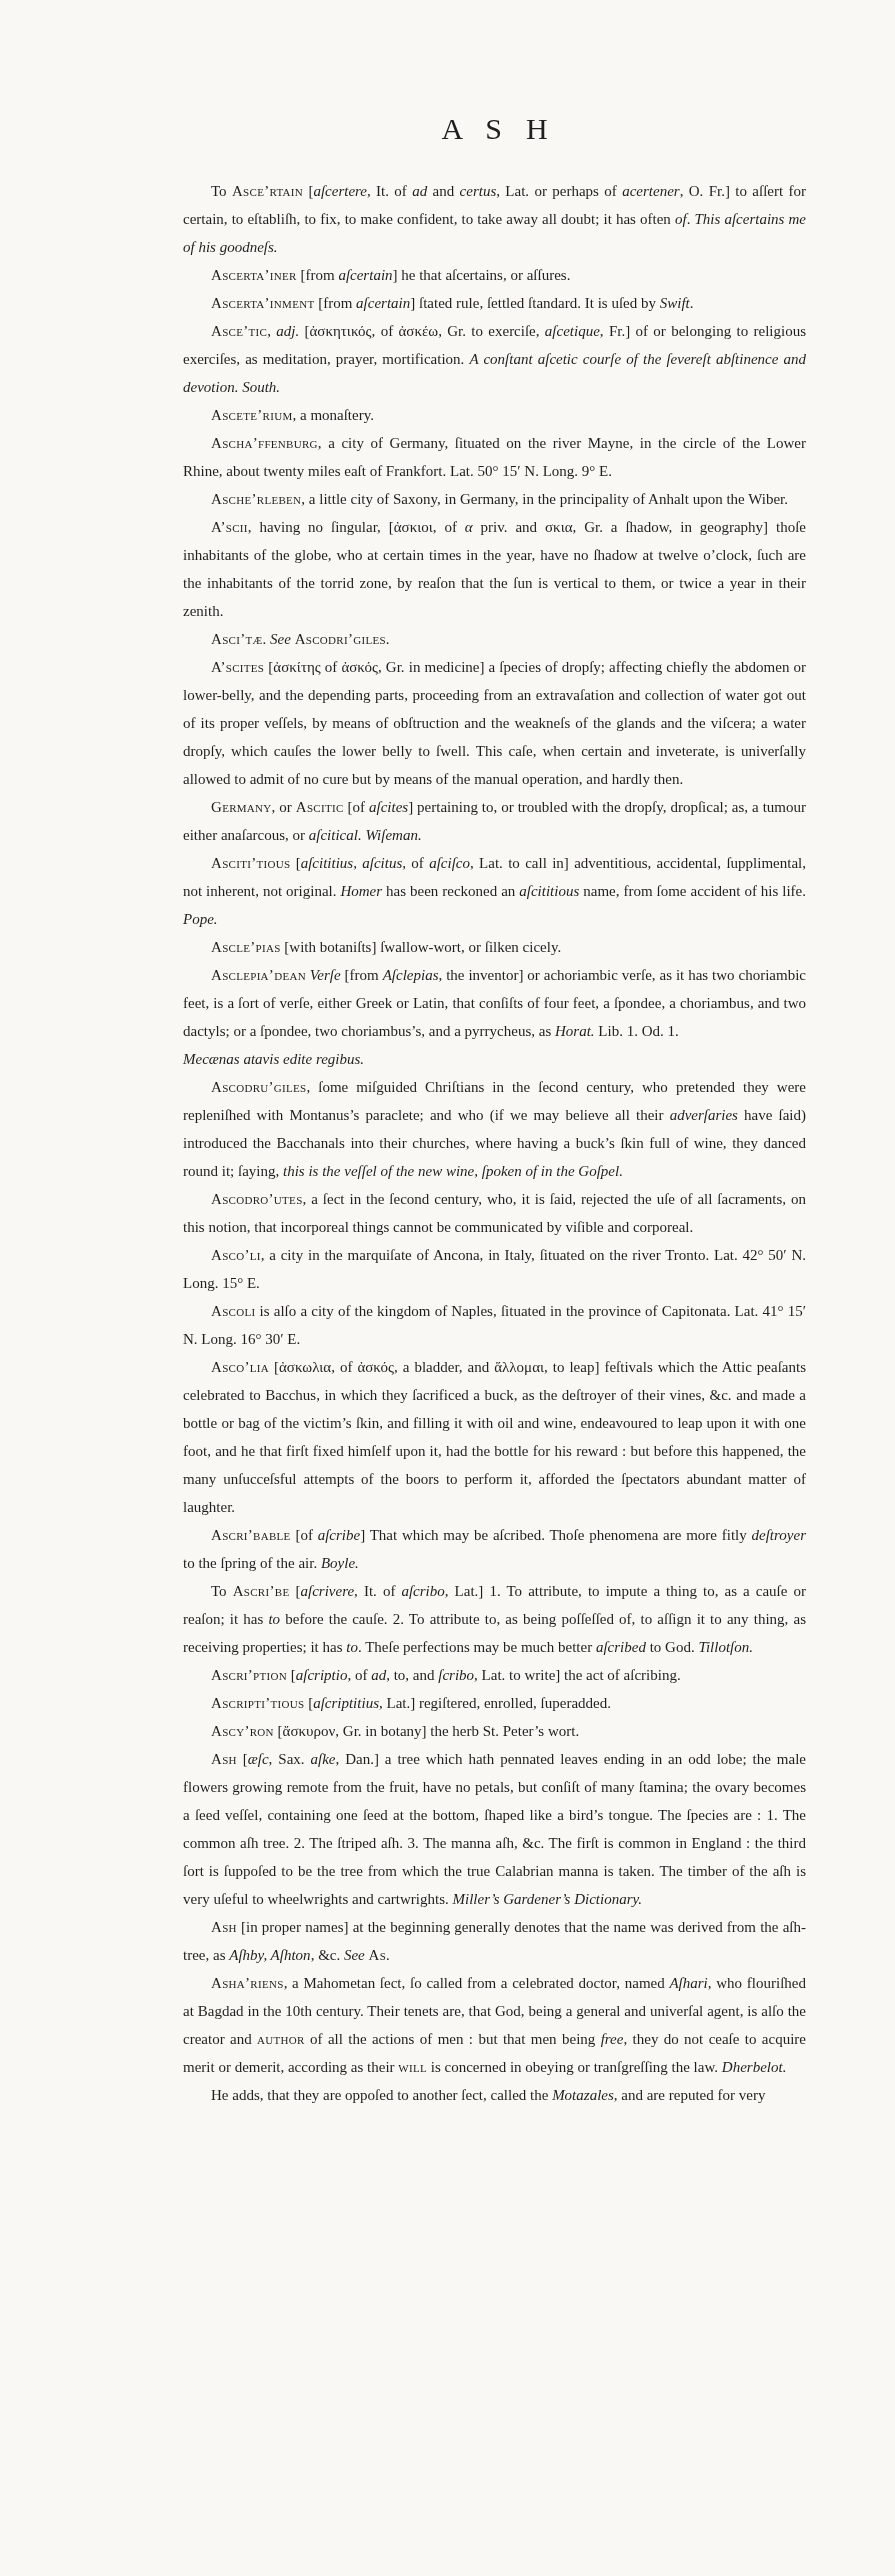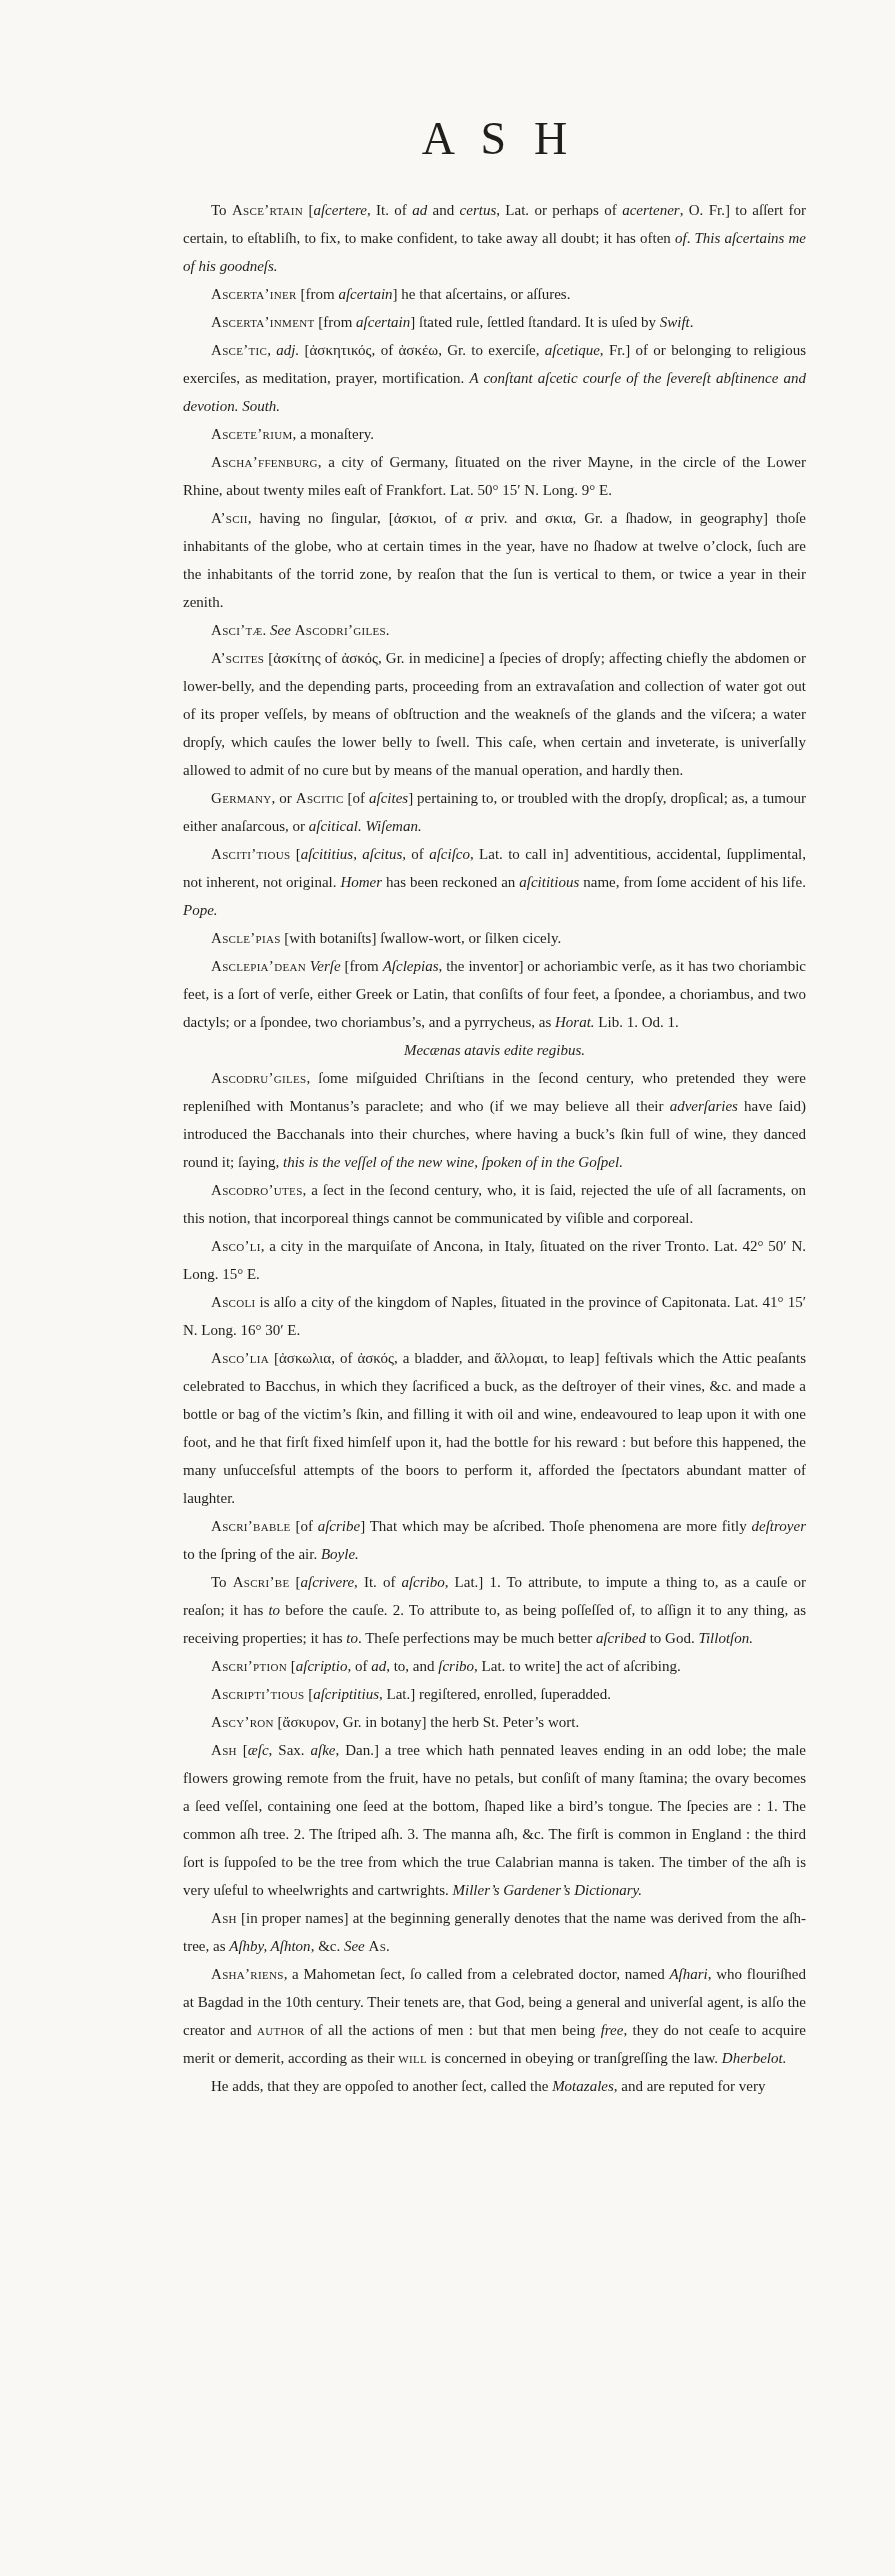--- a/index.html
+++ b/index.html
@@ -21,37 +21,36 @@
     overflow: hidden;
   }
   .column {
     position: absolute;
     left: 183px;
     top: 112px;
     width: 623px;
   }
   h1.page-header {
     margin: 0 0 31px 0;
-    font-size: 46px;
+    font-size: 30px;
     font-weight: normal;
     text-align: center;
     letter-spacing: 8.2px;
     text-indent: 8.2px;
     color: var(--ink);
   }
   .entry {
     margin: 0;
     font-size: 15px;
     line-height: 28px;
     text-align: justify;
     text-indent: 28px;
     color: var(--ink);
   }
   .entry.center {
-    text-align: center;
     text-indent: 0;
   }
   .run { font-style: normal; }
   .italic { font-style: italic; }
   .smallcaps {
     font-variant: small-caps;
     letter-spacing: 0.02em;
   }
 </style>
 </head>
@@ -60,20 +59,21 @@
 <div class="page">
   <div class="column">
     <h1 class="page-header">A S H</h1>
     <main id="entries">
         <p class="entry"><span class="run">To </span><span class="run smallcaps">Asce’rtain</span><span class="run"> [</span><span class="run italic">aſcertere</span><span class="run">, It. of </span><span class="run italic">ad</span><span class="run"> and </span><span class="run italic">certus</span><span class="run">, Lat. or perhaps of </span><span class="run italic">acertener</span><span class="run">, O. Fr.] to aſſert for certain, to eſtabliſh, to fix, to make confident, to take away all doubt; it has often </span><span class="run italic">of</span><span class="run">. </span><span class="run italic">This aſcertains me of his goodneſs.</span></p>
         <p class="entry"><span class="run smallcaps">Ascerta’iner</span><span class="run"> [from </span><span class="run italic">aſcertain</span><span class="run">] he that aſcertains, or aſſures.</span></p>
         <p class="entry"><span class="run smallcaps">Ascerta’inment</span><span class="run"> [from </span><span class="run italic">aſcertain</span><span class="run">] ſtated rule, ſettled ſtandard. It is uſed by </span><span class="run italic">Swift</span><span class="run">.</span></p>
         <p class="entry"><span class="run smallcaps">Asce’tic</span><span class="run">, </span><span class="run italic">adj.</span><span class="run"> [ἀσκητικός, of ἀσκέω, Gr. to exerciſe, </span><span class="run italic">aſcetique</span><span class="run">, Fr.] of or belonging to religious exerciſes, as meditation, prayer, mortification. </span><span class="run italic">A conſtant aſcetic courſe of the ſevereſt abſtinence and devotion. South.</span></p>
         <p class="entry"><span class="run smallcaps">Ascete’rium</span><span class="run">, a monaſtery.</span></p>
         <p class="entry"><span class="run smallcaps">Ascha’ffenburg</span><span class="run">, a city of Germany, ſituated on the river Mayne, in the circle of the Lower Rhine, about twenty miles eaſt of Frankfort. Lat. 50° 15′ N. Long. 9° E.</span></p>
+        <p class="entry"><span class="run smallcaps">Asche’rleben</span><span class="run">, a little city of Saxony, in Germany, in the principality of Anhalt upon the Wiber.</span></p>
         <p class="entry"><span class="run smallcaps">A’scii</span><span class="run">, having no ſingular, [ἀσκιοι, of </span><span class="run italic">α</span><span class="run"> priv. and σκια, Gr. a ſhadow, in geography] thoſe inhabitants of the globe, who at certain times in the year, have no ſhadow at twelve o’clock, ſuch are the inhabitants of the torrid zone, by reaſon that the ſun is vertical to them, or twice a year in their zenith.</span></p>
         <p class="entry"><span class="run smallcaps">Asci’tæ</span><span class="run">. </span><span class="run italic">See</span><span class="run"> </span><span class="run smallcaps">Ascodri’giles</span><span class="run">.</span></p>
         <p class="entry"><span class="run smallcaps">A’scites</span><span class="run"> [ἀσκίτης of ἀσκός, Gr. in medicine] a ſpecies of dropſy; affecting chiefly the abdomen or lower-belly, and the depending parts, proceeding from an extravaſation and collection of water got out of its proper veſſels, by means of obſtruction and the weakneſs of the glands and the viſcera; a water dropſy, which cauſes the lower belly to ſwell. This caſe, when certain and inveterate, is univerſally allowed to admit of no cure but by means of the manual operation, and hardly then.</span></p>
         <p class="entry"><span class="run smallcaps">Germany</span><span class="run">, or </span><span class="run smallcaps">Ascitic</span><span class="run"> [of </span><span class="run italic">aſcites</span><span class="run">] pertaining to, or troubled with the dropſy, dropſical; as, a tumour either anaſarcous, or </span><span class="run italic">aſcitical. Wiſeman.</span></p>
         <p class="entry"><span class="run smallcaps">Asciti’tious</span><span class="run"> [</span><span class="run italic">aſcititius, aſcitus,</span><span class="run"> of </span><span class="run italic">aſciſco</span><span class="run">, Lat. to call in] adventitious, accidental, ſupplimental, not inherent, not original. </span><span class="run italic">Homer</span><span class="run"> has been reckoned an </span><span class="run italic">aſcititious</span><span class="run"> name, from ſome accident of his life. </span><span class="run italic">Pope.</span></p>
         <p class="entry"><span class="run smallcaps">Ascle’pias</span><span class="run"> [with botaniſts] ſwallow-wort, or ſilken cicely.</span></p>
         <p class="entry"><span class="run smallcaps">Asclepia’dean</span><span class="run"> </span><span class="run italic">Verſe</span><span class="run"> [from </span><span class="run italic">Aſclepias</span><span class="run">, the inventor] or achoriambic verſe, as it has two choriambic feet, is a ſort of verſe, either Greek or Latin, that conſiſts of four feet, a ſpondee, a choriambus, and two dactyls; or a ſpondee, two choriambus’s, and a pyrrycheus, as </span><span class="run italic">Horat.</span><span class="run"> Lib. 1. Od. 1.</span></p>
         <p class="entry center"><span class="run italic">Mecænas atavis edite regibus.</span></p>
         <p class="entry"><span class="run smallcaps">Ascodru’giles</span><span class="run">, ſome miſguided Chriſtians in the ſecond century, who pretended they were repleniſhed with Montanus’s paraclete; and who (if we may believe all their </span><span class="run italic">adverſaries</span><span class="run"> have ſaid) introduced the Bacchanals into their churches, where having a buck’s ſkin full of wine, they danced round it; ſaying, </span><span class="run italic">this is the veſſel of the new wine, ſpoken of in the Goſpel.</span></p>
         <p class="entry"><span class="run smallcaps">Ascodro’utes</span><span class="run">, a ſect in the ſecond century, who, it is ſaid, rejected the uſe of all ſacraments, on this notion, that incorporeal things cannot be communicated by viſible and corporeal.</span></p>

